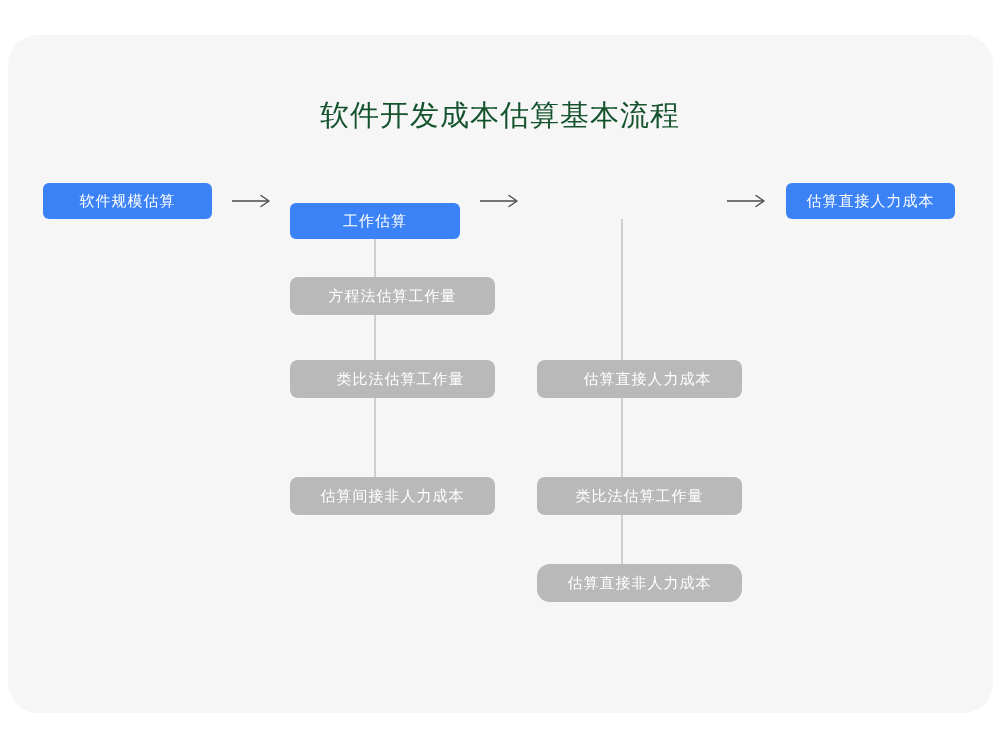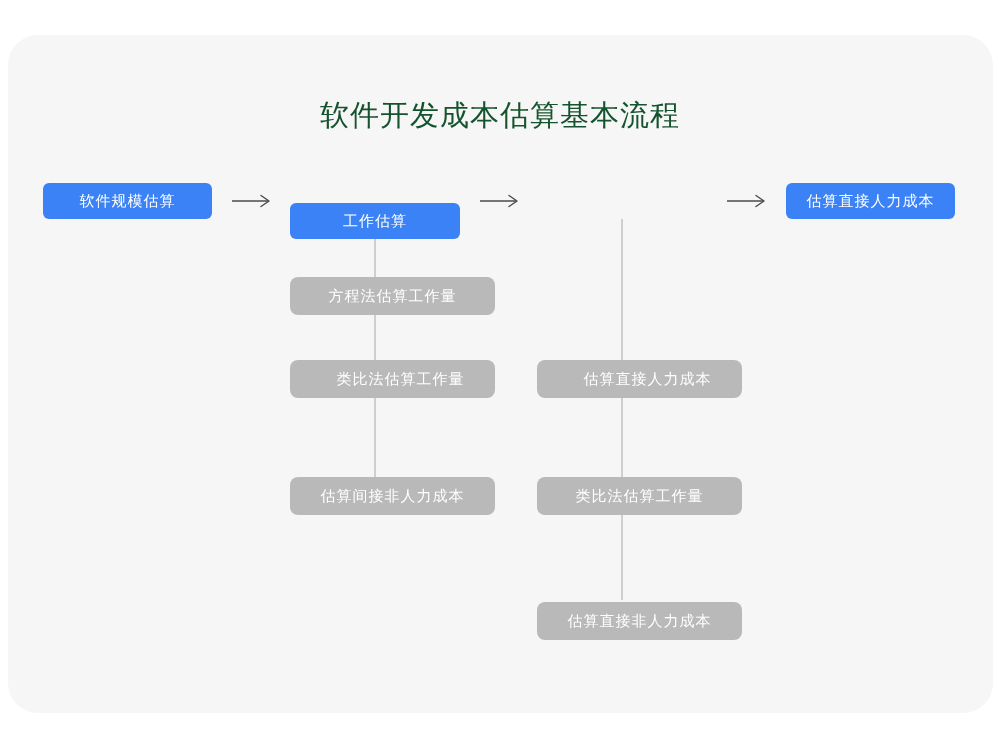--- a/index.html
+++ b/index.html
@@ -35,21 +35,21 @@
     position: absolute; height: 38px; width: 205px;
     background: #b9b9b9; border-radius: 8px;
     color: #ffffff; font-size: 15px; letter-spacing: 1px;
     display: flex; align-items: center; justify-content: center;
   }
   .col1 { left: 290px; }
   .col2 { left: 537px; }
   .r1 { top: 277px; }
   .r2 { top: 360px; padding-left: 16px; }
   .r3 { top: 477px; }
-  .r4 { top: 602px; }
+  .r4 { top: 564px; border-radius: 13px; }
 </style>
 </head>
 <body>
 
 <div class="canvas">
   <div class="card"></div>
 
   <div class="title">软件开发成本估算基本流程</div>
 
   <div class="connector c1"></div>

